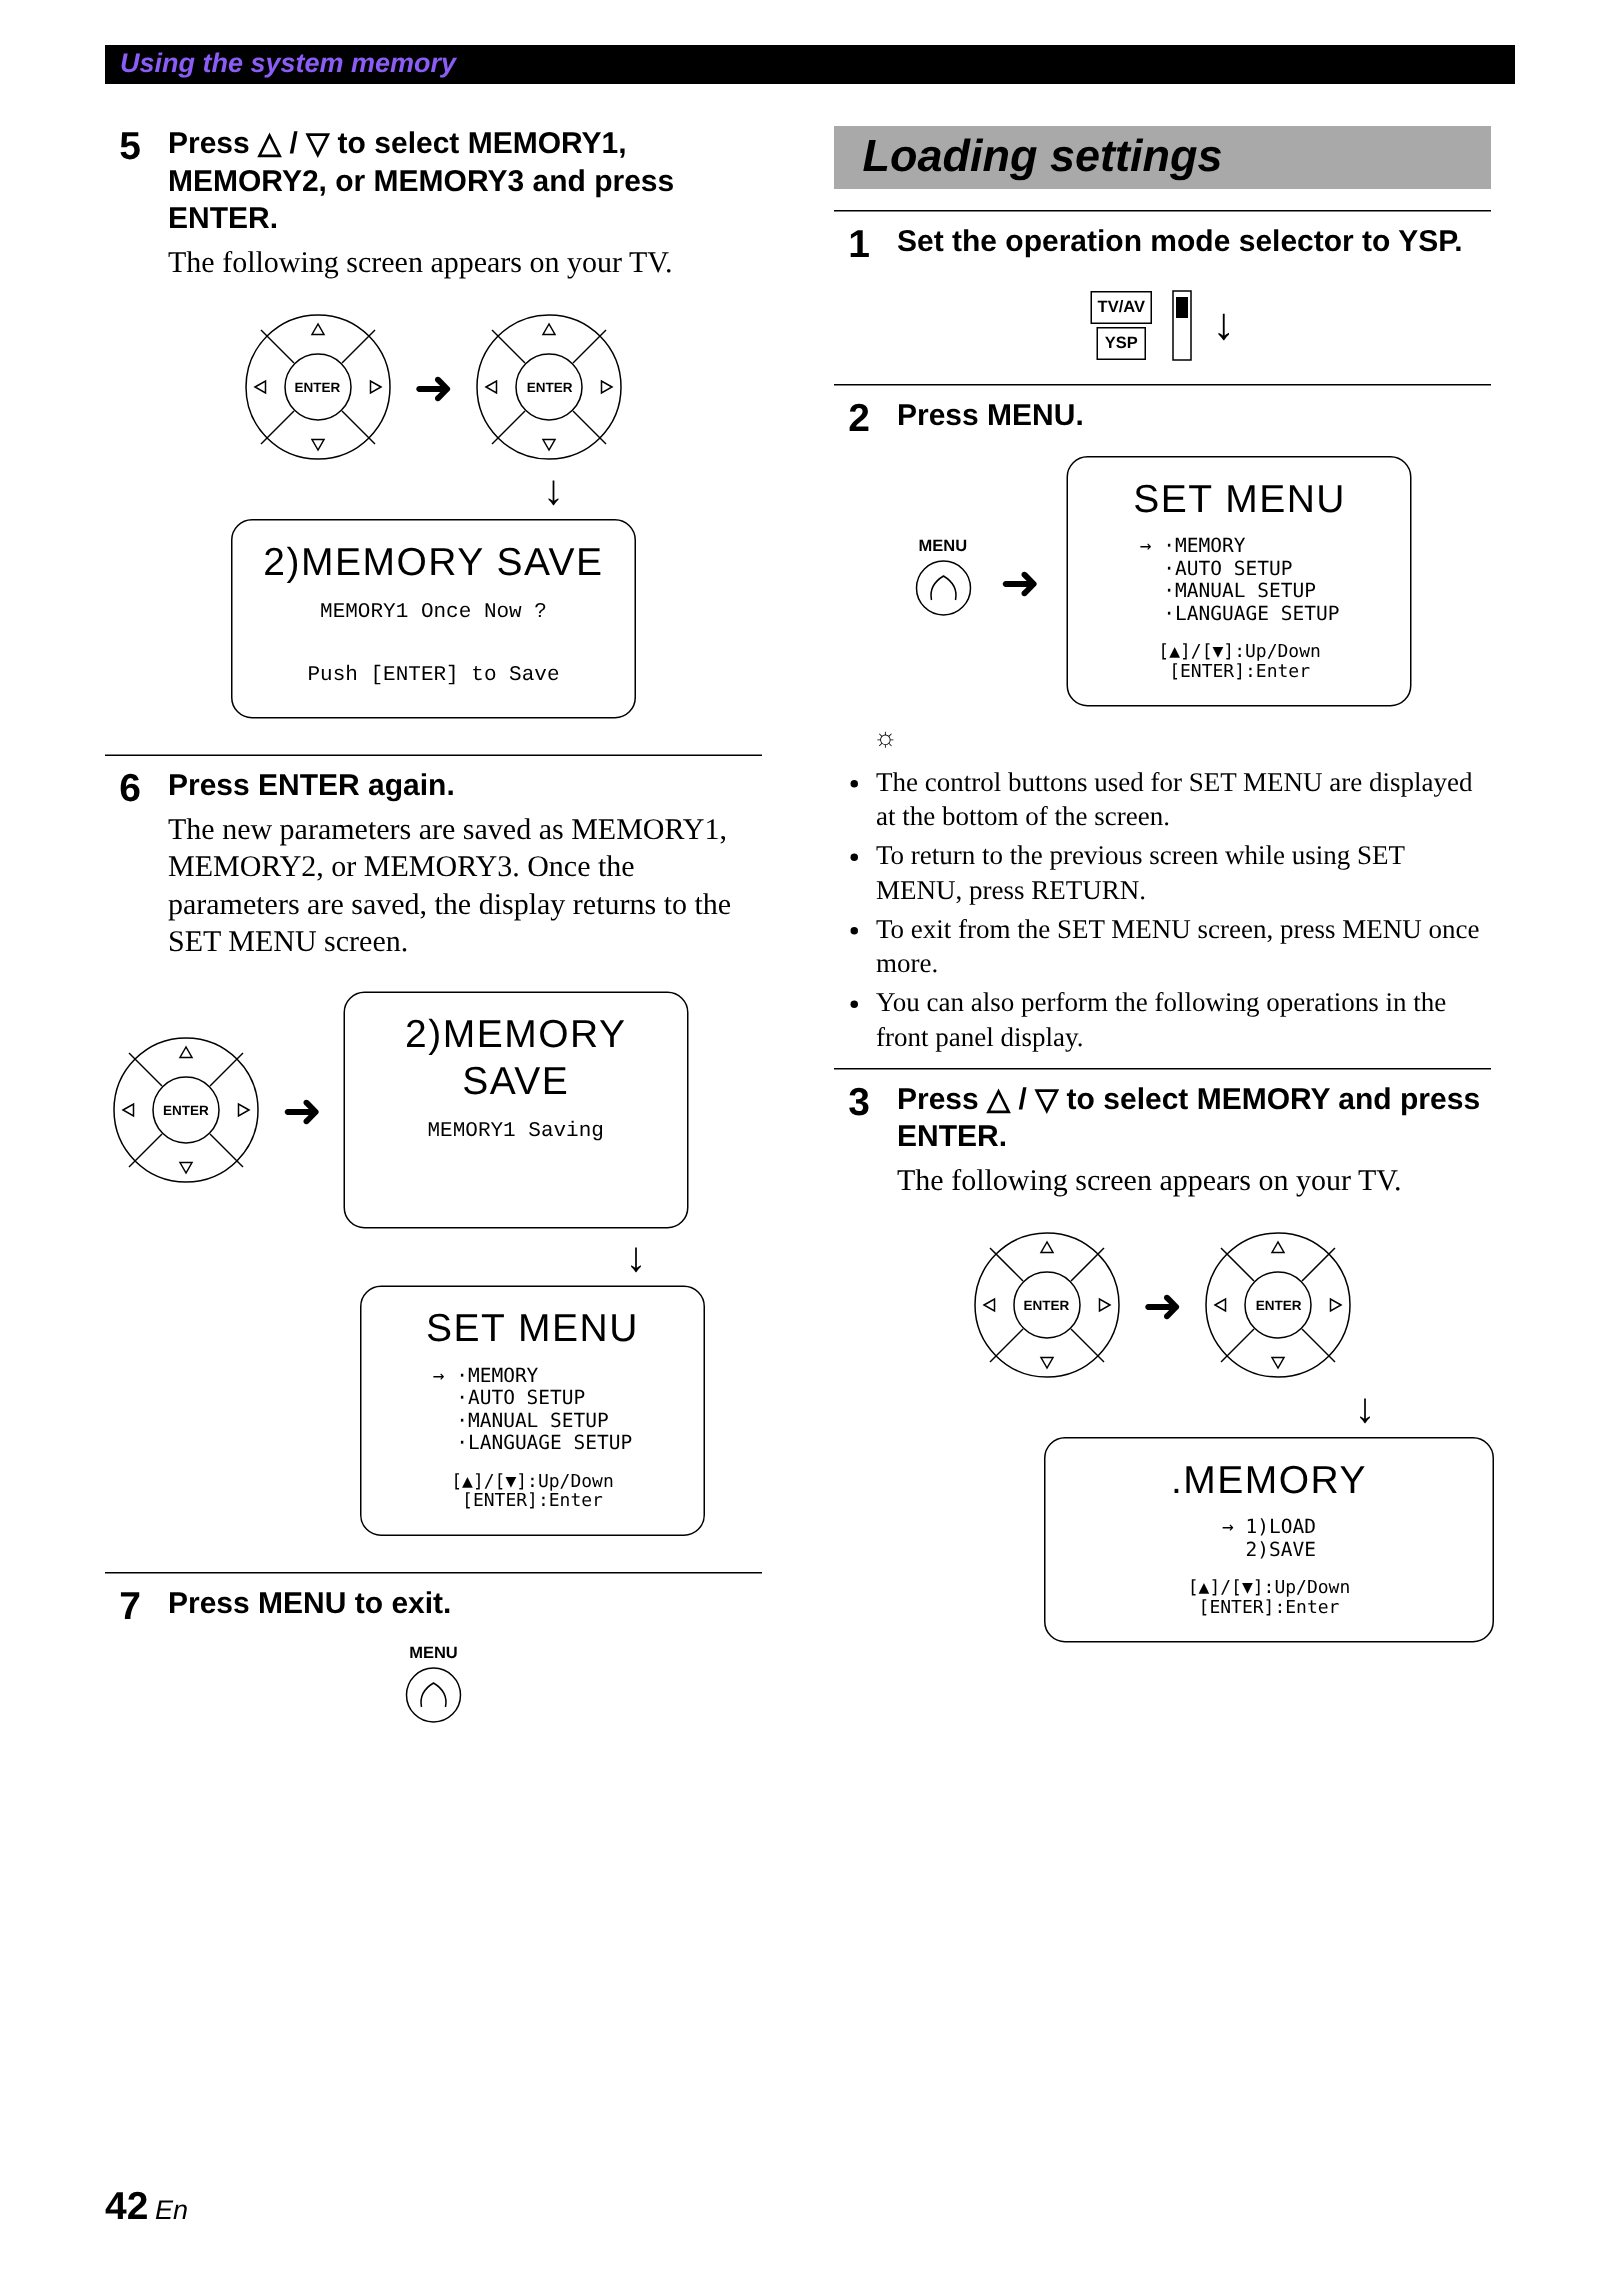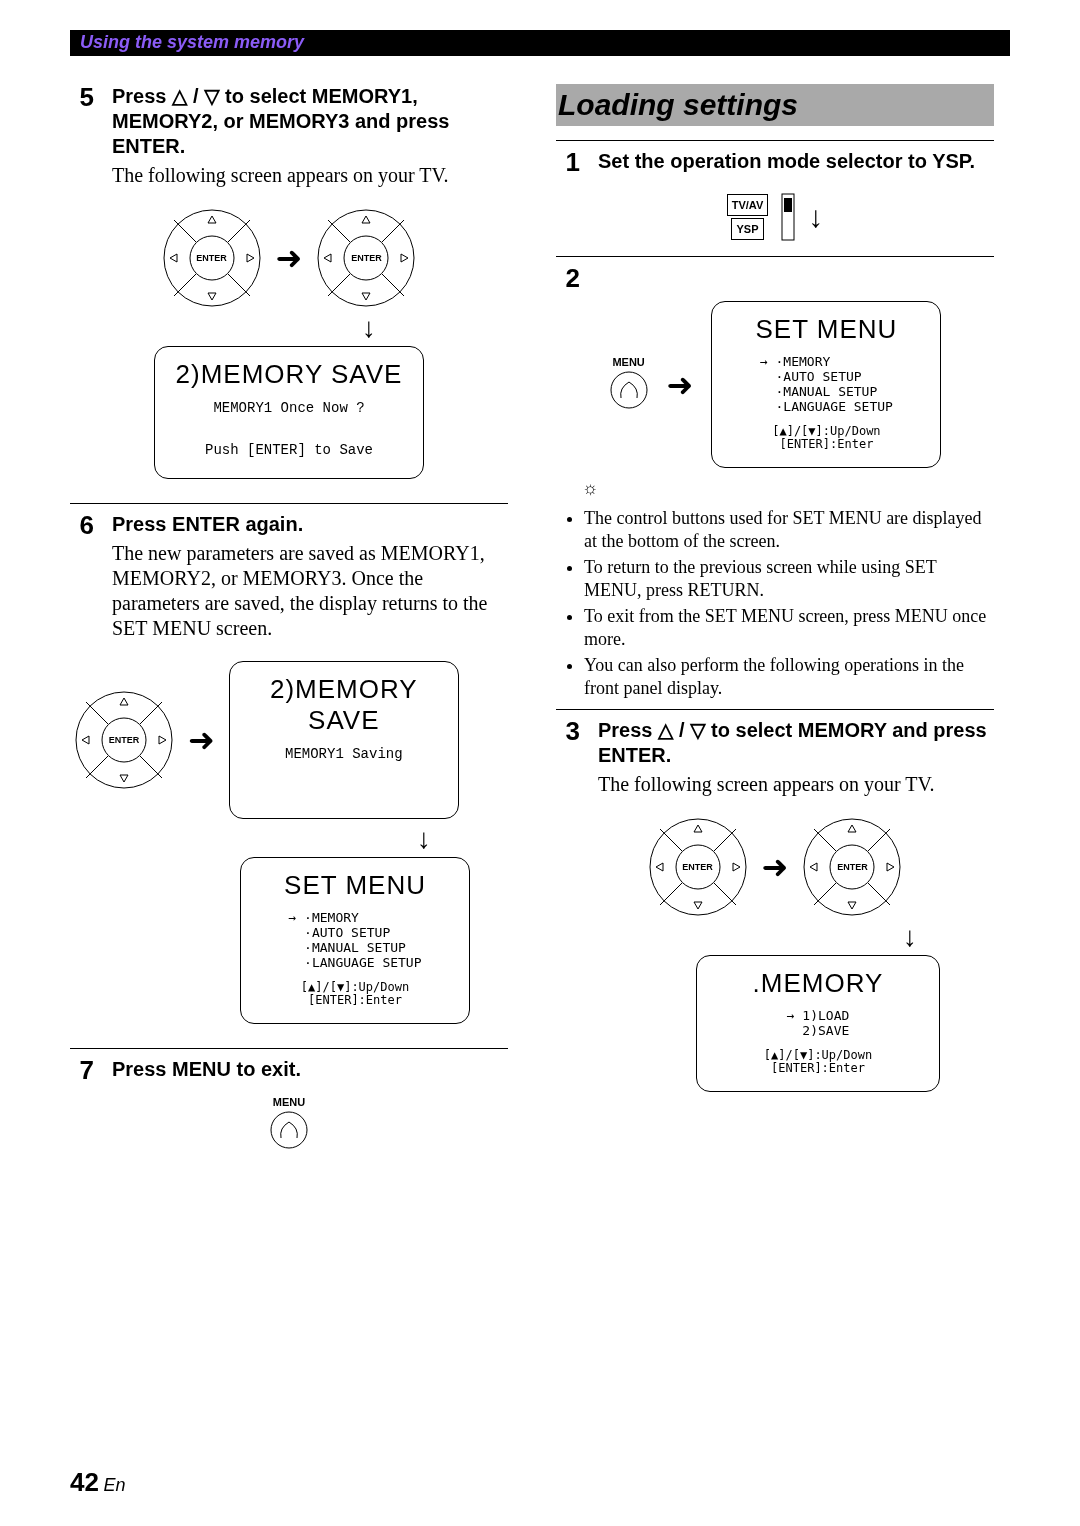--- a/index.html
+++ b/index.html
@@ -28,36 +28,36 @@
   .arrow-right { font-size: 32px; }
   .arrow-down { text-align: center; font-size: 28px; margin: -4px 0; }
   .arrow-down.offset { margin-left: 160px; }
 
   .tv-screen { border: 1.5px solid #000; border-radius: 14px; padding: 12px 10px 16px 10px; width: 230px; margin: 6px auto; text-align: center; font-family: "Courier New", monospace; font-size: 15px; }
   .tv-title { font-family: Arial, Helvetica, sans-serif; font-size: 26px; letter-spacing: 1px; margin-bottom: 10px; font-weight: 400; }
   .tv-line { margin: 4px 0; font-size: 14px; }
   .tv-menu-items { text-align: left; width: fit-content; margin: 2px auto 10px auto; font-size: 13px; line-height: 1.15; }
   .tv-hint { font-size: 12px; line-height: 1.1; }
 
-  .loading-head { background: #a9a9a9; color: #000; font-family: Arial, Helvetica, sans-serif; font-style: italic; font-weight: bold; font-size: 30px; padding: 4px 2px; margin-bottom: 0; }
+  .loading-head { background: #a9a9a9; color: #000; font-family: Arial, Helvetica, sans-serif; font-style: italic; font-weight: bold; font-size: 30px; padding: 4px 19px; margin-bottom: 0; }
 
   .bullets { font-size: 18px; padding-left: 28px; margin: 8px 0 10px 0; }
   .bullets li { margin-bottom: 4px; line-height: 1.25; }
 
   .menu-btn-wrap { text-align: center; margin: 6px 0; }
   .menu-btn-label { font-family: Arial, Helvetica, sans-serif; font-weight: bold; font-size: 11px; display: block; margin-bottom: 2px; }
   .menu-btn { display: inline-block; }
 
   .switch-wrap { display: flex; align-items: center; justify-content: center; gap: 10px; margin: 14px 0; }
   .switch-labels { font-family: Arial, Helvetica, sans-serif; font-size: 11px; font-weight: bold; text-align: center; }
   .switch-labels span { border: 1px solid #000; padding: 4px 4px; display: inline-block; margin: 1px 0; }
 
   .menu-flow { display: flex; align-items: center; gap: 18px; justify-content: center; margin: 10px 0; }
 
-  .page-num { position: absolute; bottom: 28px; left: 70px; font-family: Arial, Helvetica, sans-serif; }
+  .page-num { position: absolute; bottom: 40px; left: 70px; font-family: Arial, Helvetica, sans-serif; }
   .page-num b { font-size: 26px; font-weight: bold; }
   .page-num i { font-size: 18px; font-style: italic; }
 
   .tip-icon { font-size: 18px; margin: 10px 0 4px 26px; }
 </style>
 </head>
 <body>
 
 <div class="page">
 
@@ -208,20 +208,21 @@
             <rect x="6" y="6" width="8" height="14" fill="#000"></rect>
           </svg>
         <span style="font-size:30px">↓</span>
       </div>
 
       <hr class="rule">
 
       <div class="step">
         <div class="num">2</div>
         <div class="step-body">
+          <div class="step-title">Press MENU.</div>
         </div>
       </div>
 
       <div class="menu-flow">
         <div class="menu-btn-wrap" style="margin:0">
           <span class="menu-btn-label">MENU</span>
           <svg width="40" height="40" viewBox="0 0 40 40">
               <circle cx="20" cy="20" r="18" fill="none" stroke="#000"></circle>
               <path d="M12 28 Q10 18 20 12 Q30 18 28 28" fill="none" stroke="#000"></path>
             </svg>
@@ -286,21 +287,21 @@
               <polygon points="50,8 46,15 54,15" fill="none" stroke="#000"></polygon>
               <polygon points="50,92 46,85 54,85" fill="none" stroke="#000"></polygon>
               <polygon points="8,50 15,46 15,54" fill="none" stroke="#000"></polygon>
               <polygon points="92,50 85,46 85,54" fill="none" stroke="#000"></polygon>
             </svg>
           <span class="enter-label">ENTER</span>
         </span>
       </div>
       <div class="arrow-down offset" style="margin-left:270px">↓</div>
 
-      <div class="tv-screen" style="width:244px;margin-left:140px">
+      <div class="tv-screen" style="width:300px;margin-left:140px">
         <div class="tv-title">.MEMORY</div>
         <pre class="tv-menu-items">→ 1)LOAD
   2)SAVE</pre>
         <pre class="tv-hint">[▲]/[▼]:Up/Down
 [ENTER]:Enter</pre>
       </div>
 
     </div>
   </div>
 

